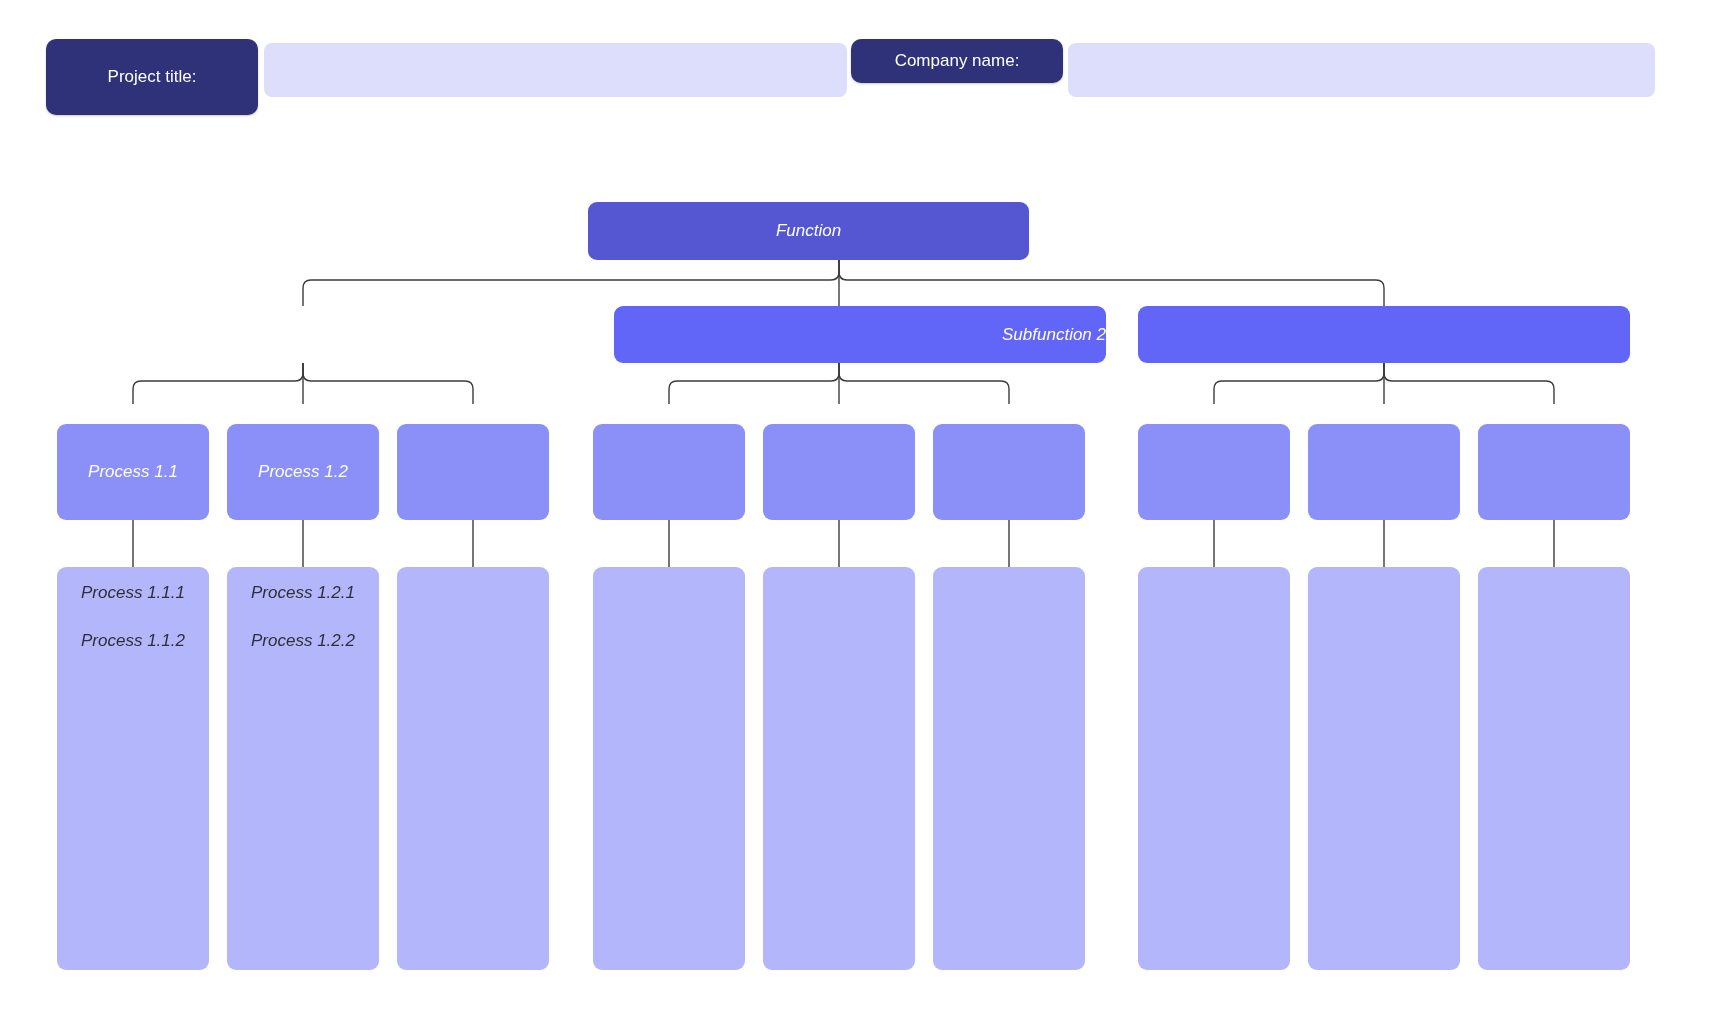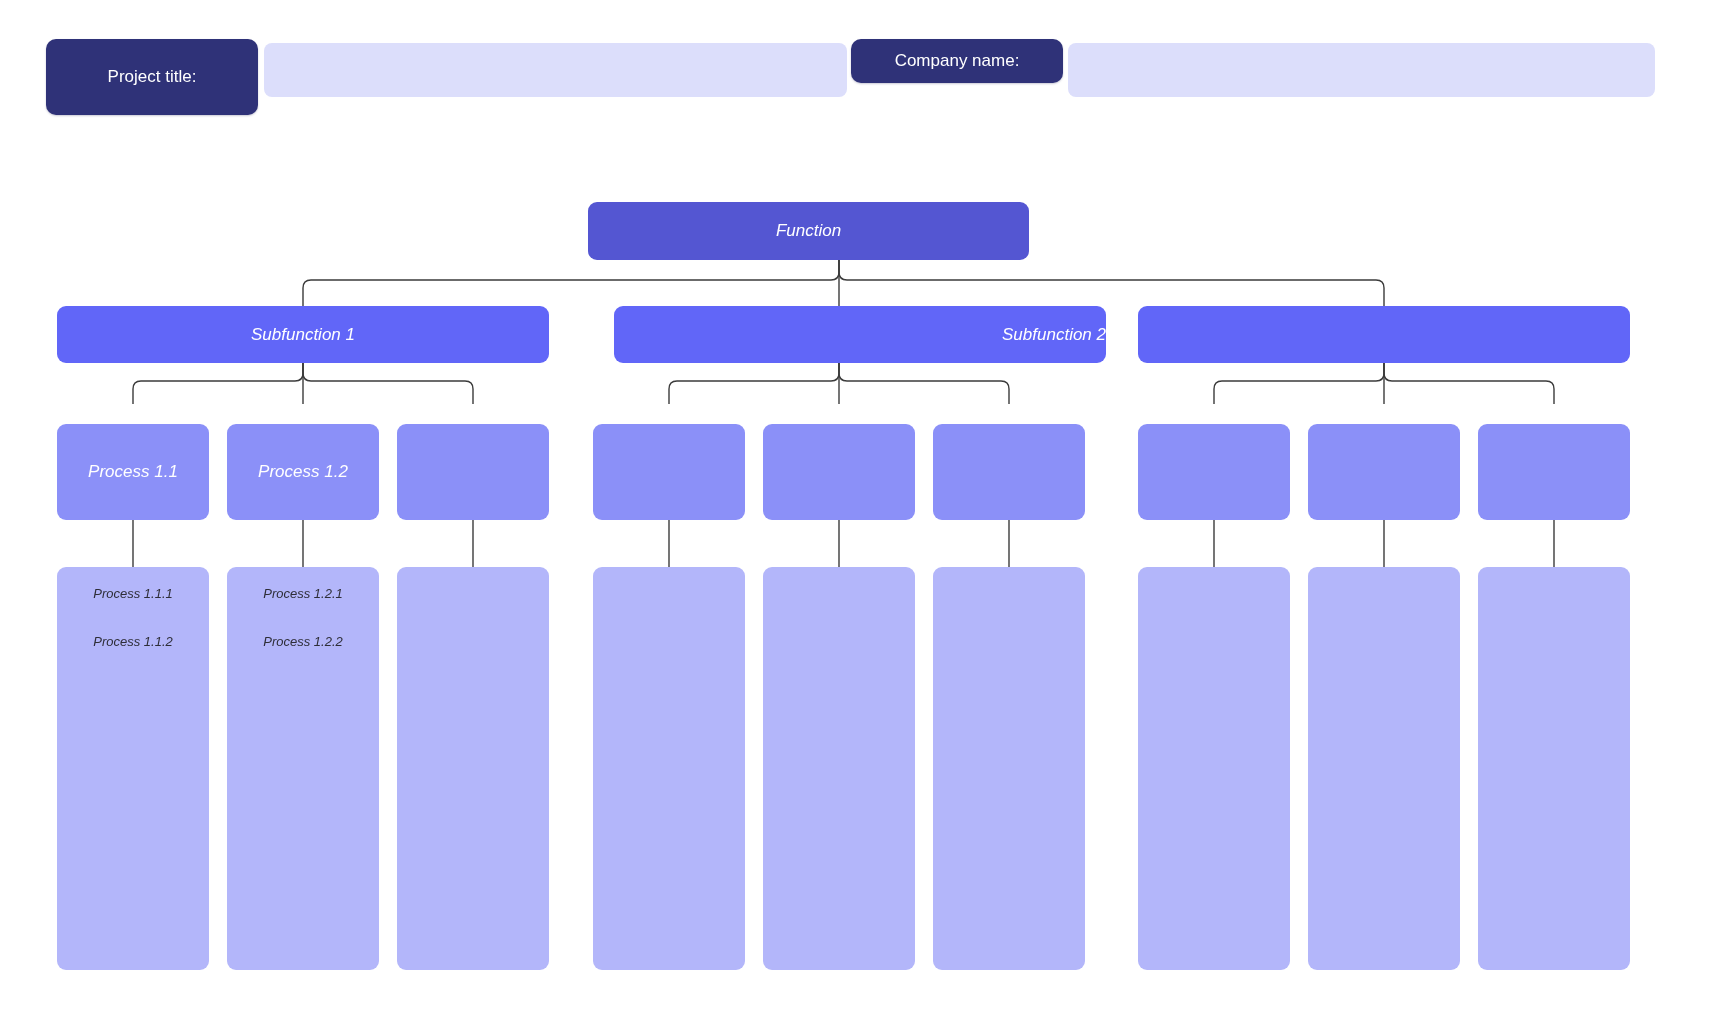--- a/index.html
+++ b/index.html
@@ -62,21 +62,21 @@
     padding-top:2px;
     z-index:2;
   }
   .c1{left:57px;}   .c2{left:227px;}  .c3{left:397px;}
   .c4{left:593px;}  .c5{left:763px;}  .c6{left:933px;}
   .c7{left:1138px;} .c8{left:1308px;} .c9{left:1478px;}
   .leaf-item{
     height:48px;
     display:flex;align-items:center;justify-content:center;
     font-style:italic;
-    font-size:13px;
+    font-size:17px;
     color:var(--text-dark);
   }
   
   #wires{position:absolute;left:0;top:0;z-index:1;}
   #wires path{stroke:var(--line);stroke-width:1.4;fill:none;}
 </style>
 </head>
 <body>
 
 <div class="canvas">
@@ -116,23 +116,20 @@
     <path d="M 1009 500 V 567"></path>
     <path d="M 1214 500 V 567"></path>
     <path d="M 1384 500 V 567"></path>
     <path d="M 1554 500 V 567"></path>
   </svg>
 
   <div class="abs node root-node">
     <span>Function</span>
   </div>
 
-  <div class="abs node sub-node" id="sub1">
-    <span>Subfunction 1</span>
-  </div>
   <div class="abs node sub-node" id="sub2">
     <span>Subfunction 2</span>
   </div>
   <div class="abs node sub-node" id="sub3">
     <span></span>
   </div>
 
   <div class="abs node proc-node c1">
     <span>Process 1.1</span>
   </div>

